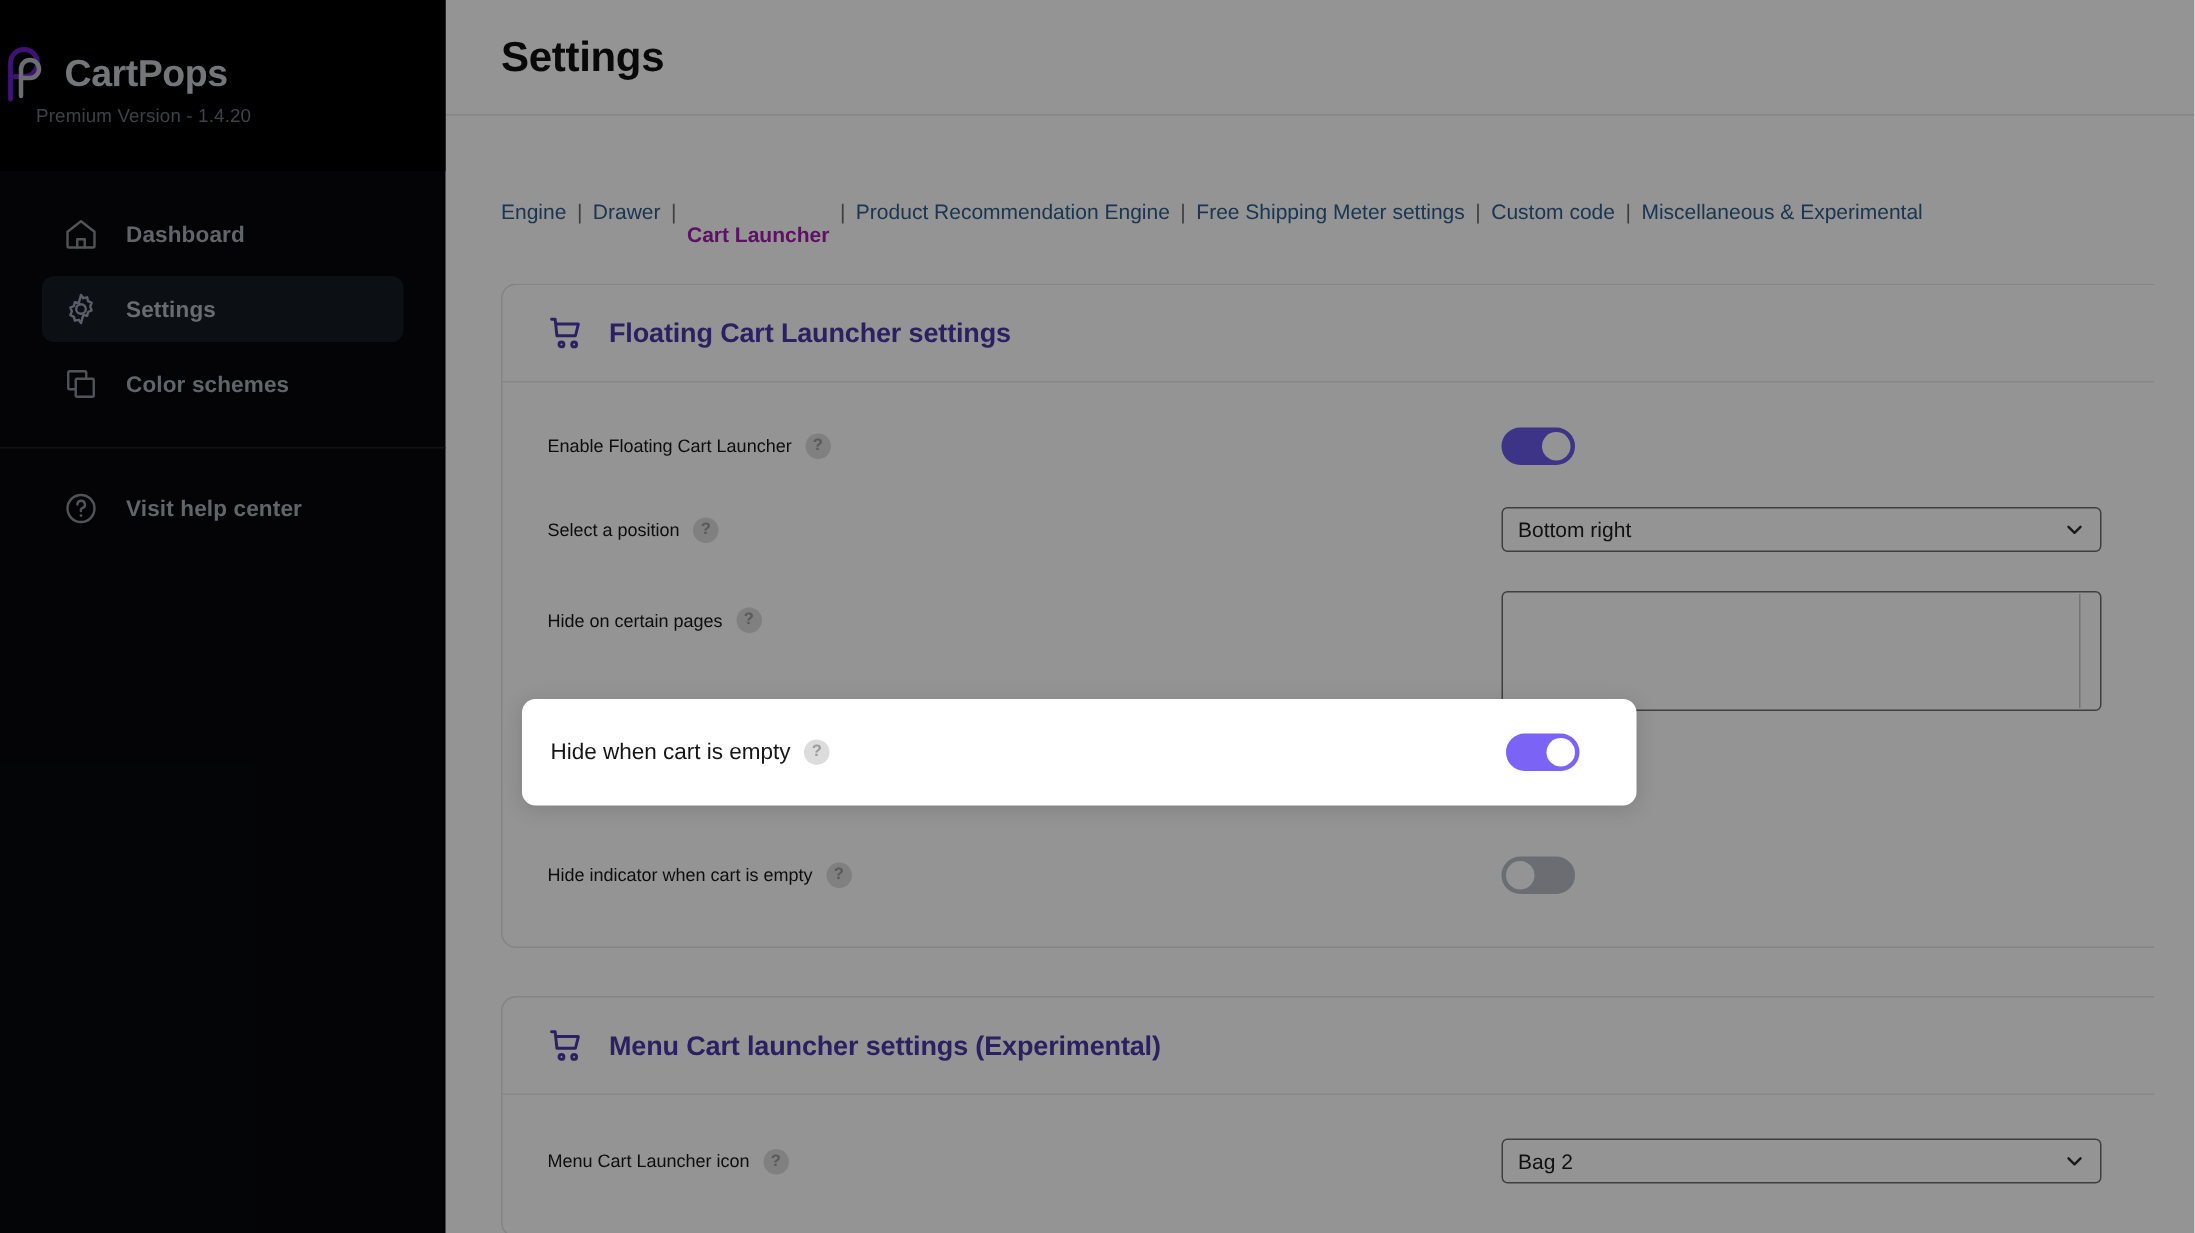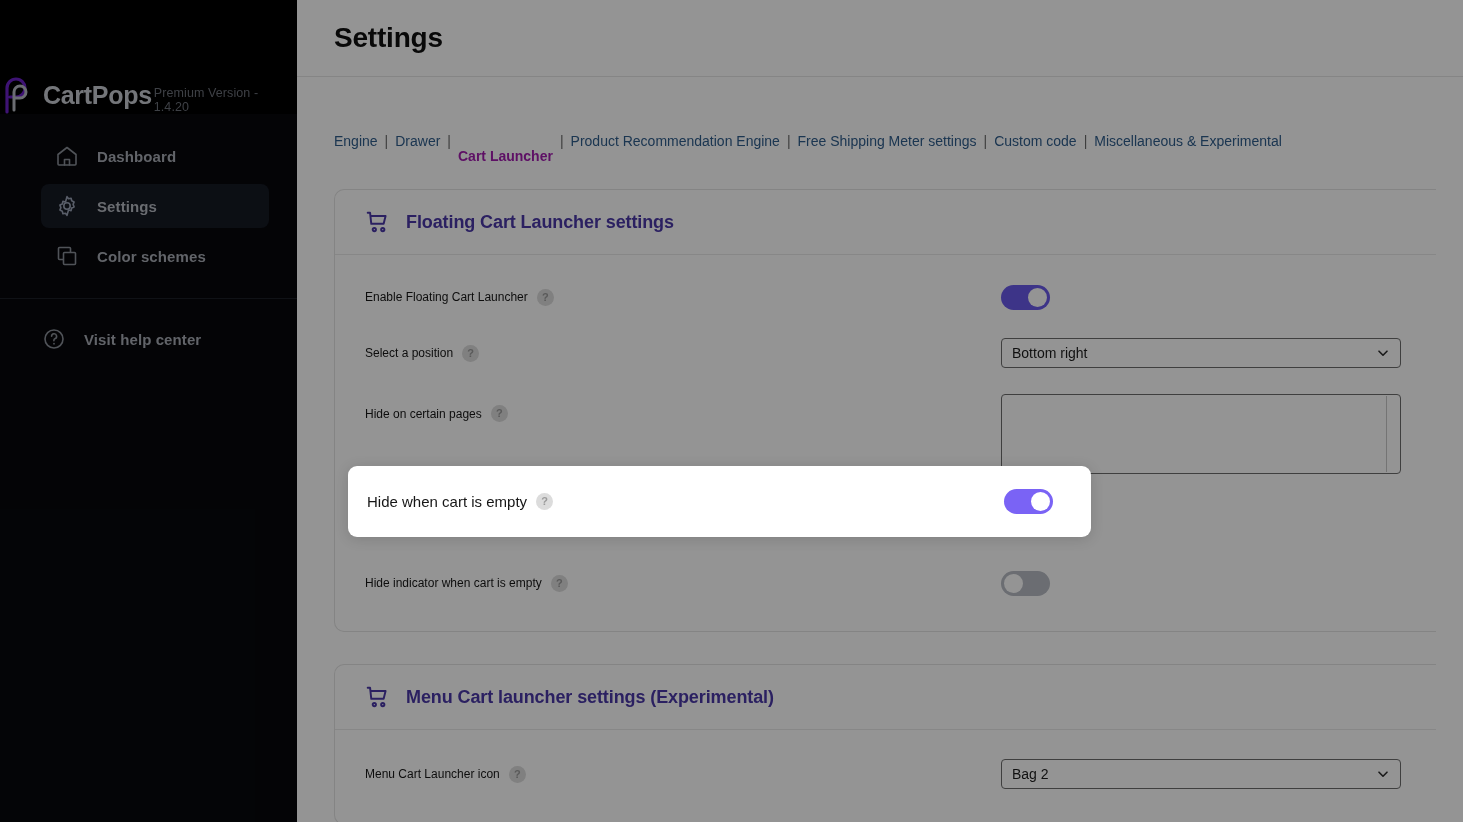--- a/index.html
+++ b/index.html
@@ -15,34 +15,34 @@
   .sidebar {
     width: 297px; height: 822px;
     background: #07080c;
     flex: 0 0 297px;
     position: relative; z-index: 40;
     display: flex; flex-direction: column;
   }
   .brand {
     height: 114px;
     background: #000000;
-    display: flex; flex-direction: row;
-    align-items: flex-end; justify-content: center;
+    display: flex; flex-direction: column;
+    align-items: flex-start; justify-content: center;
     gap: 2px;
   }
   .brand-row { display: flex; align-items: center; gap: 9px; }
   .brand-logo { width: 34px; height: 38px; display: block; }
   .brand-name {
     font-size: 25px; font-weight: bold; color: #c9ccd2;
     letter-spacing: -0.3px;
   }
   .brand-version {
-    font-size: 12.5px; color: #6c7079; letter-spacing: 0.1px;
-  }
-  .nav { padding: 14px 0 0 13px; }
+    font-size: 12.5px; color: #6c7079; letter-spacing: 0.1px; margin-left: 24px;
+  }
+  .nav { padding: 14px 0 0 0; }
   .nav-item {
     display: flex; align-items: center; gap: 18px;
     height: 44px; margin: 6px 28px; padding: 0 14px;
     border-radius: 8px; cursor: pointer;
   }
   .nav-item.active { background: #161a24; }
   .nav-icon { width: 24px; height: 24px; flex: 0 0 24px; color: #8b9098; }
   .nav-item.active .nav-icon { color: #9aa3b5; }
   .nav-label {
     font-size: 15px; font-weight: bold; color: #a9adb5; letter-spacing: 0.1px;

